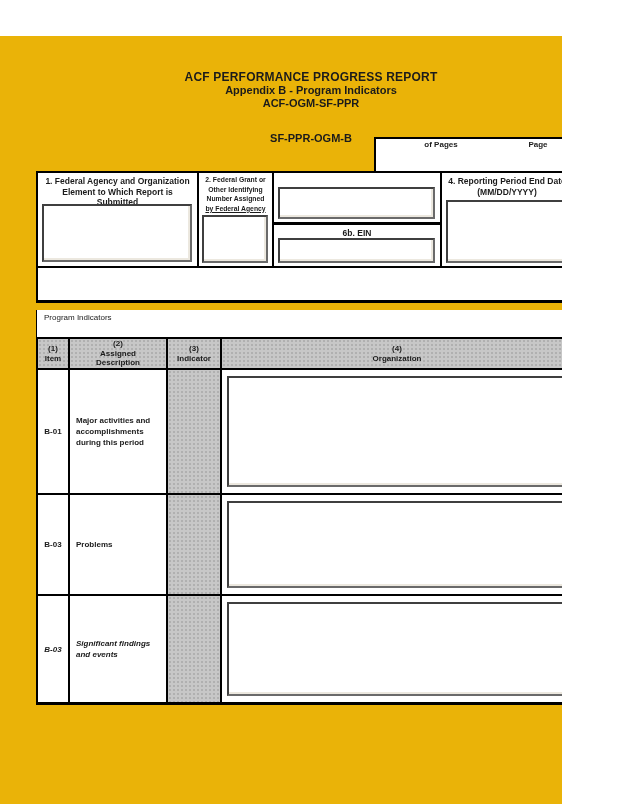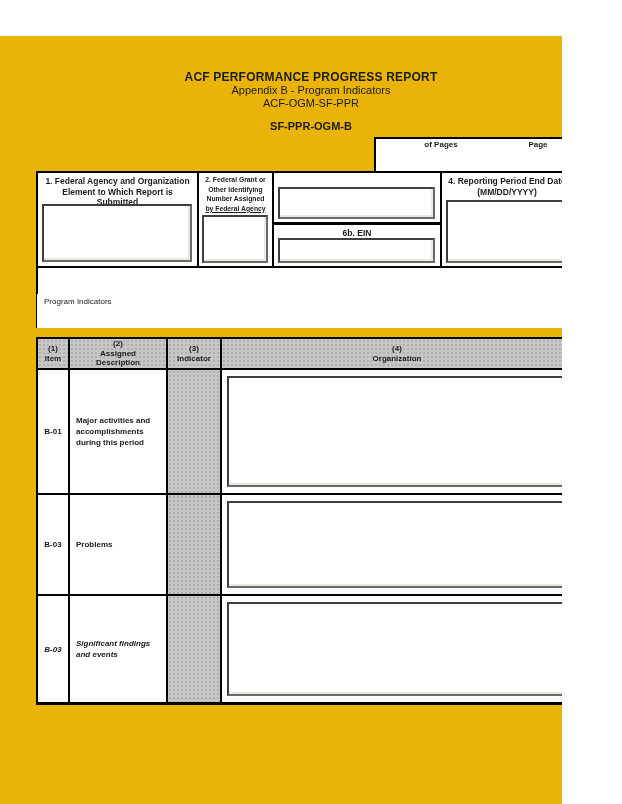--- a/index.html
+++ b/index.html
@@ -6,22 +6,22 @@
   html,body { background:#ffffff; }
   body { font-family:"Liberation Sans", sans-serif; color:#1b1b1b; }
   .page {
     position:relative; width:562px; height:804px; background:#eab308;
     overflow:hidden;
     margin-top:36px;
   }
   
   .title-block { position:absolute; left:0; top:34px; width:622px; text-align:center; }
   .title-l1 { font-size:12px; font-weight:bold; line-height:14px; letter-spacing:.2px; }
-  .title-l2, .title-l3 { font-size:11px; font-weight:normal; line-height:13px; }
-  .form-code { position:absolute; left:0; top:84px; width:622px; text-align:center;
+  .title-l2, .title-l3 { font-size:11px; font-weight:bold; line-height:13px; }
+  .form-code { position:absolute; left:0; top:96px; width:622px; text-align:center;
     font-size:11px; font-weight:bold; }
   
   .page-box { position:absolute; left:374px; top:101px; width:200px; height:36px;
     border:2px solid #000; display:flex; background:#fff; }
   .page-box .pcell { height:100%; padding-top:1px; text-align:center;
     font-size:8px; font-weight:bold; }
   .page-box .pcell.first { width:66px; border-right:2px solid #000; }
   .page-box .pcell.second { flex:1; }
   
   .form-section { position:absolute; left:36px; top:135px; width:538px; height:97px;
@@ -43,21 +43,21 @@
   .ib2 { left:3px; right:4px; top:42px; bottom:3px; }
   .sub3a { position:relative; height:52px; border-bottom:3px solid #000; }
   .sub3b { position:relative; height:41px; }
   .ib3a { left:4px; right:5px; top:14px; bottom:3px; }
   .ib3b { left:4px; right:5px; top:13px; bottom:3px; }
   .ib4 { left:4px; right:5px; top:27px; bottom:3px; }
   
   .blank-row { position:absolute; left:36px; top:232px; width:538px; height:35px;
     border-left:2px solid #000; border-right:2px solid #000; border-bottom:3px solid #000;
     background:#fff; }
-  .pi-row { position:absolute; left:36px; top:258px; width:538px; height:34px;
+  .pi-row { position:absolute; left:36px; top:274px; width:538px; height:34px;
     border-left:1.5px solid #000; border-right:1.5px solid #000; background:#fff;
     font-size:8px; font-weight:normal; padding:3px 0 0 7px; }
   
   .ptable { position:absolute; left:36px; top:301px; width:538px; height:368px;
     border:2px solid #000; border-bottom-width:3px; display:flex; flex-direction:column;
     background:#fff; }
   .trow { display:flex; width:100%; }
   .trow.hdr { height:31px; border-bottom:2px solid #000; }
   .trow.r0 { height:125px; border-bottom:2px solid #000; }
   .trow.r1 { height:101px; border-bottom:2px solid #000; }

